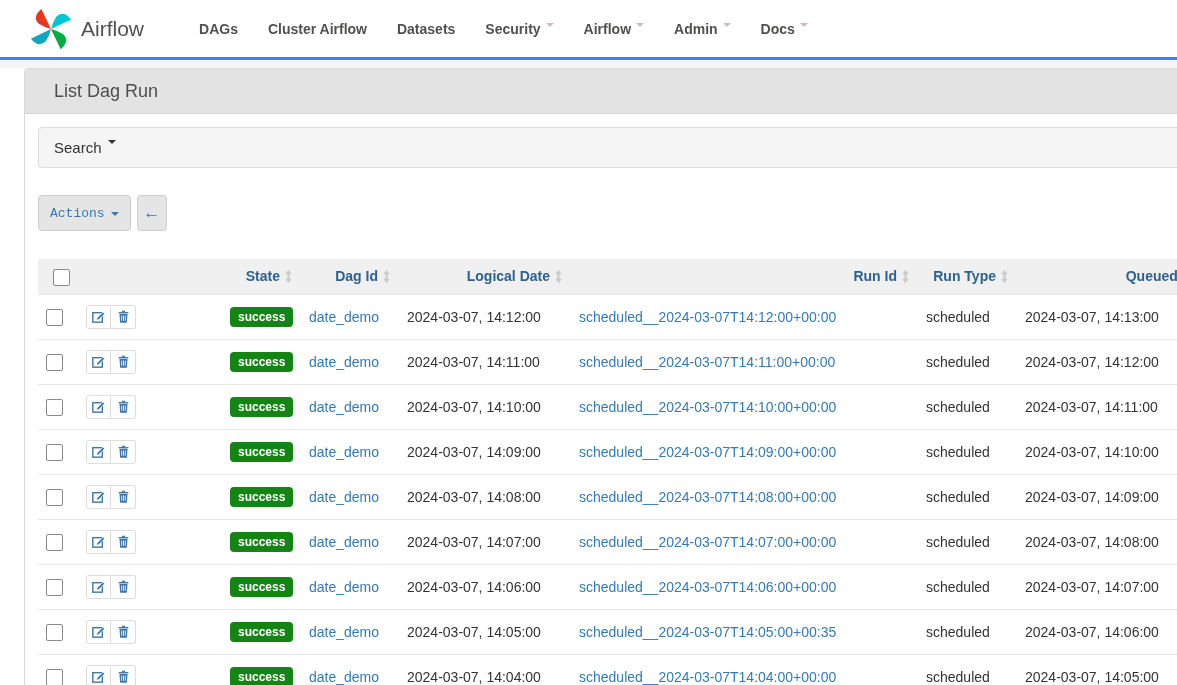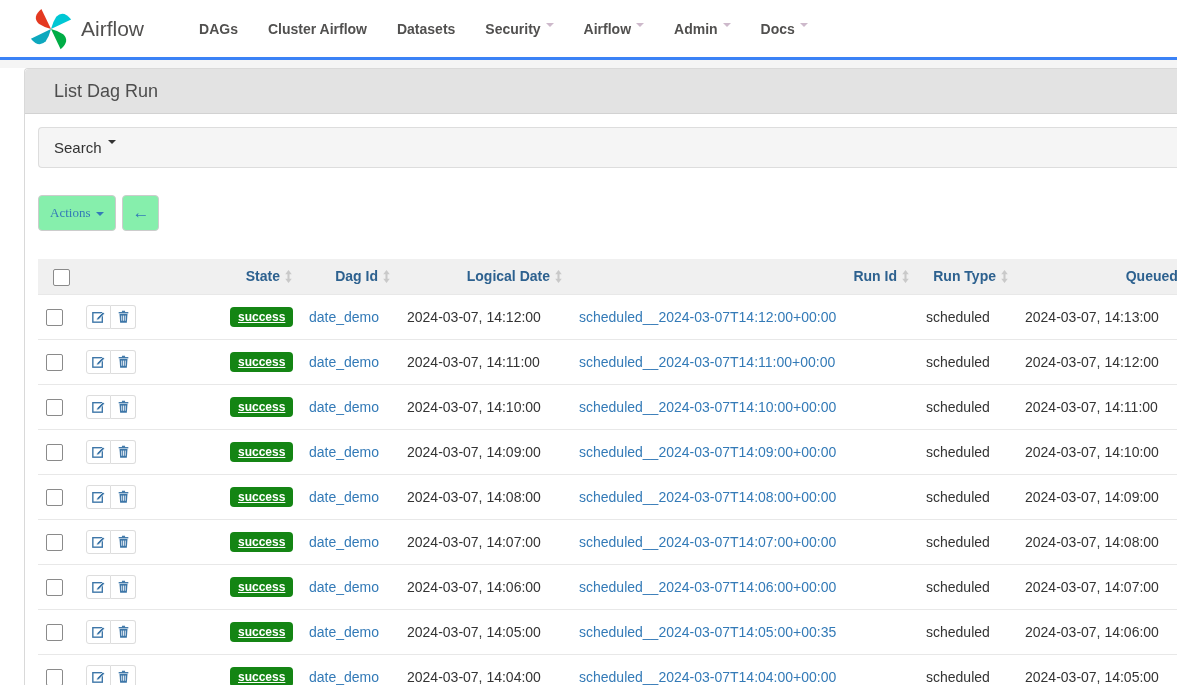--- a/index.html
+++ b/index.html
@@ -66,22 +66,22 @@
     cursor: pointer;
     display: flex; align-items: flex-start; gap: 6px;
   }
   .search-bar .caret { border-top-color: #333; }
 
   
   .toolbar { margin-top: 27px; display: flex; gap: 6px; }
   .btn {
     display: inline-flex; align-items: center; justify-content: center; gap: 6px;
     height: 36px; padding: 0 11px;
-    background: #86efac; border: 1px solid #ccc; border-radius: 4px;
-    color: var(--link); font-size: 13px; font-family: Liberation Serif, serif;
+    background: #e5e5e5; border: 1px solid #ccc; border-radius: 4px;
+    color: var(--link); font-size: 13px; font-family: Liberation Mono, monospace;
     cursor: pointer;
   }
   .btn .caret { border-top-color: var(--link); margin-top: 1px; }
   .btn.back { font-size: 17px; padding: 0 9px; }
 
   
   .table-wrap { margin-top: 28px; }
   table { border-collapse: collapse; table-layout: fixed; width: 1179px; font-size: 14px; }
   thead th {
     background: #f0f0f0;
@@ -94,21 +94,21 @@
     padding: 10px 8px; line-height: 18px;
     border-top: 1px solid #e8e8e8;
     white-space: nowrap; overflow: hidden;
     background: #fff;
   }
   .sort-icon { margin-left: 4px; vertical-align: -2px; }
   a.link { color: var(--link); text-decoration: none; cursor: pointer; }
   .badge {
     display: inline-block; background: var(--success); color: #fff;
     font-size: 12px; font-weight: bold; line-height: 12px;
-    padding: 4px 8px; border-radius: 4px; text-decoration: underline;
+    padding: 4px 8px; border-radius: 4px;
   }
   .checkbox {
     display: inline-block; width: 15px; height: 15px;
     border: 1px solid #8a8a8a; border-radius: 2px; background: #fff;
     vertical-align: middle; cursor: pointer;
   }
   .btn-group { display: inline-flex; }
   .icon-btn {
     width: 25px; height: 24px;
     display: inline-flex; align-items: center; justify-content: center;

